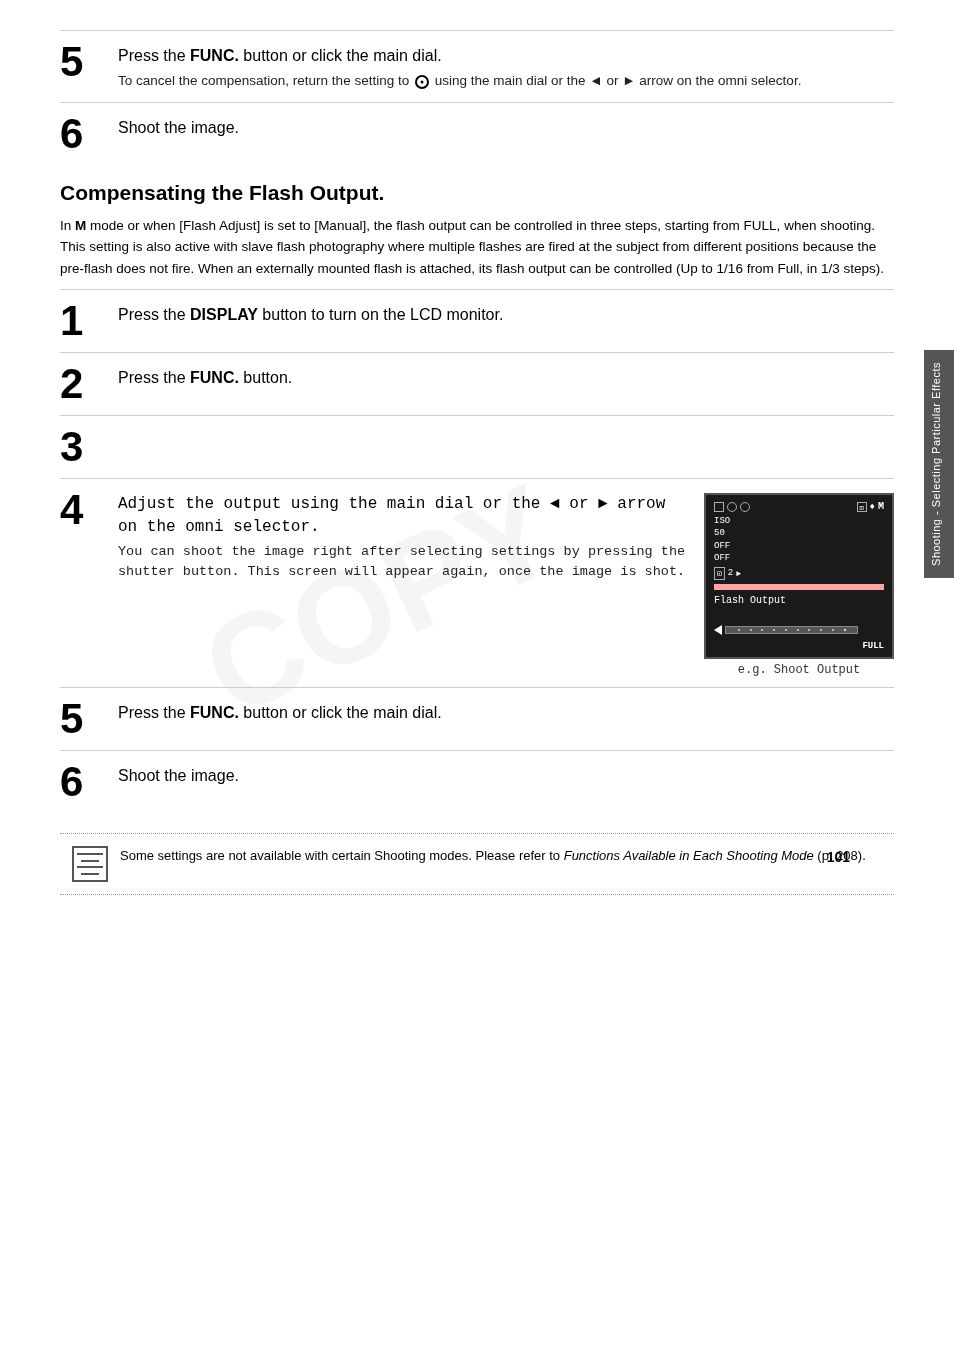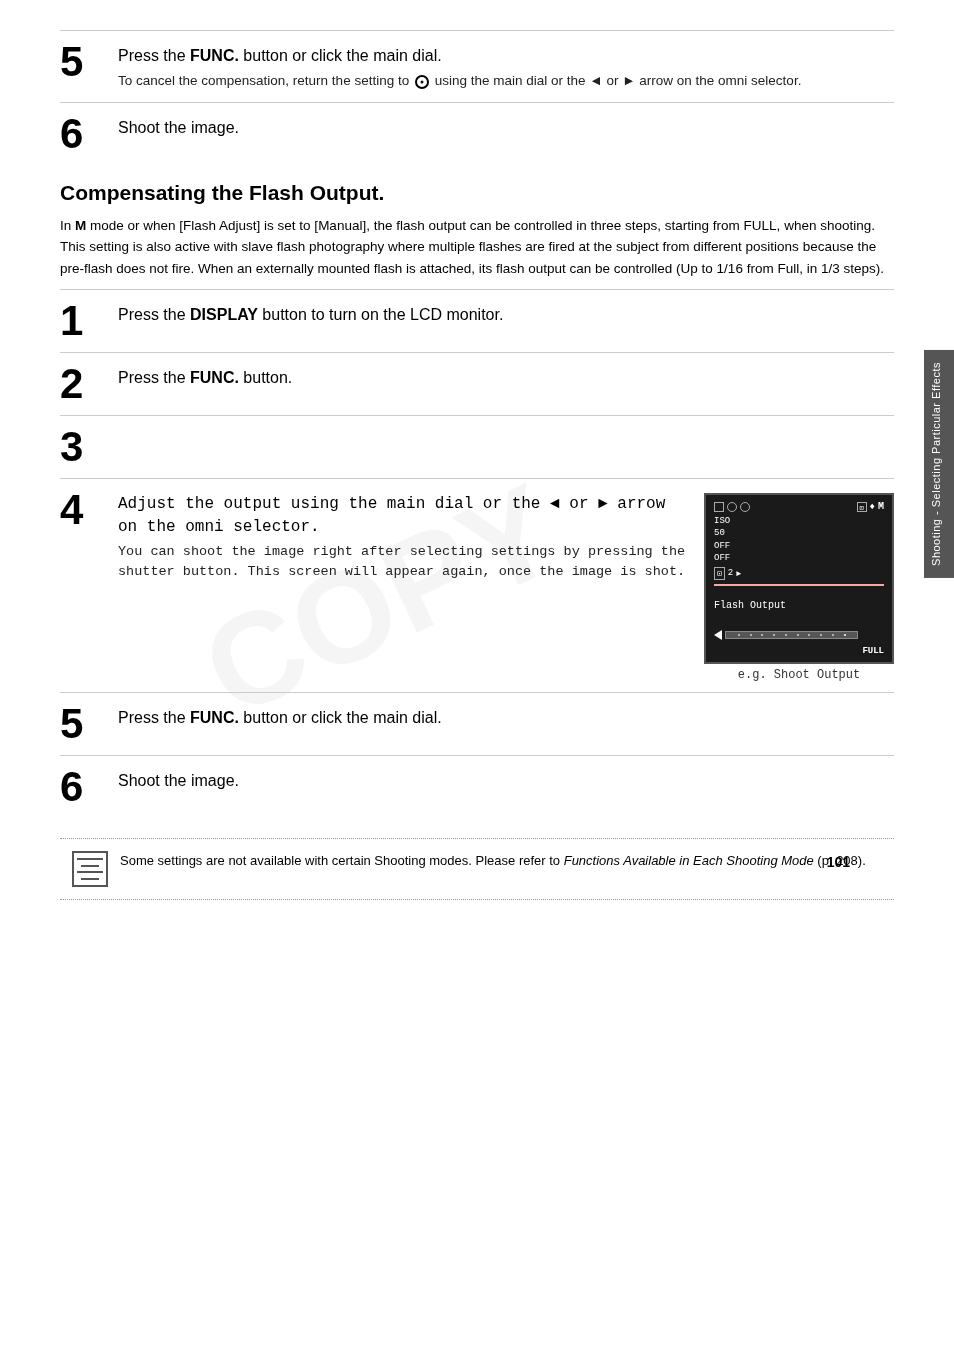--- a/index.html
+++ b/index.html
@@ -136,22 +136,22 @@
     }
 
     .cam-settings {
       font-size: 10px;
       line-height: 1.4;
     }
 
     .cam-flash-label {
       margin-top: 4px;
       font-size: 10px;
-      border-top: 2px solid #fca5a5;
-      padding-top: 14px;
+      border-top: 6px solid #fca5a5;
+      padding-top: 5px;
     }
 
     .cam-bar-row {
       display: flex;
       align-items: center;
       margin-top: 3px;
     }
 
     .cam-bar-triangle {
       width: 0;

